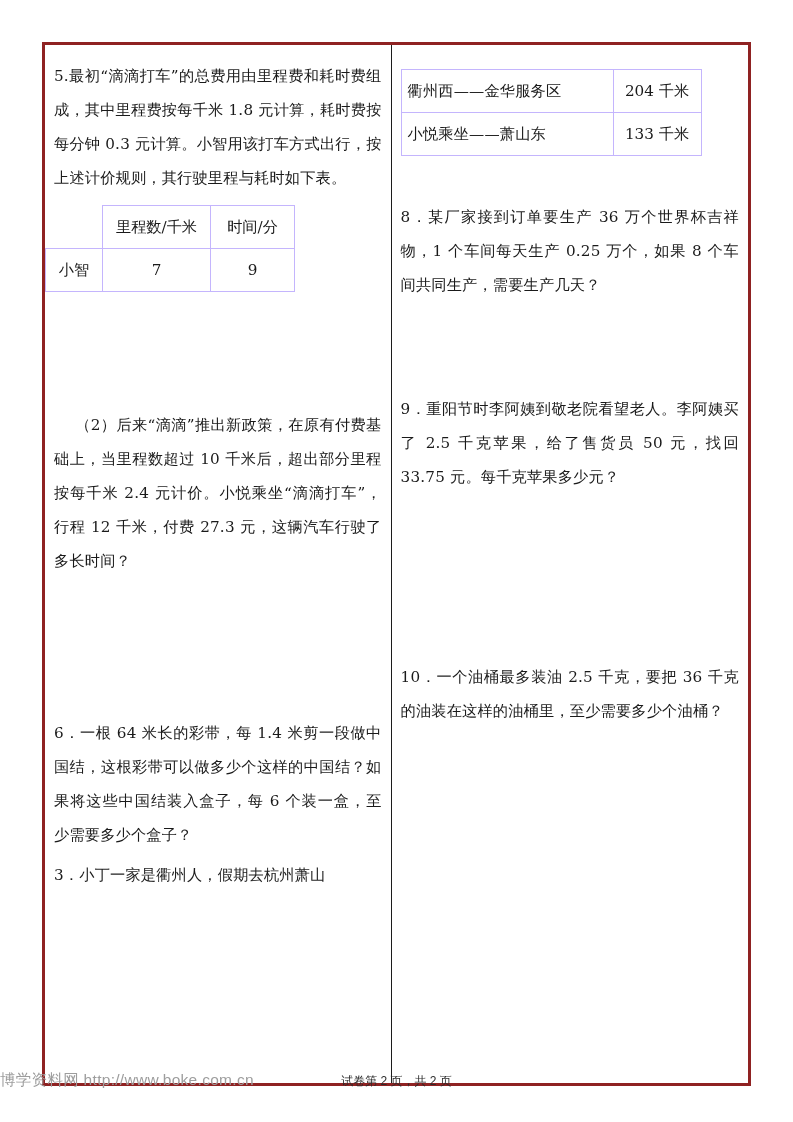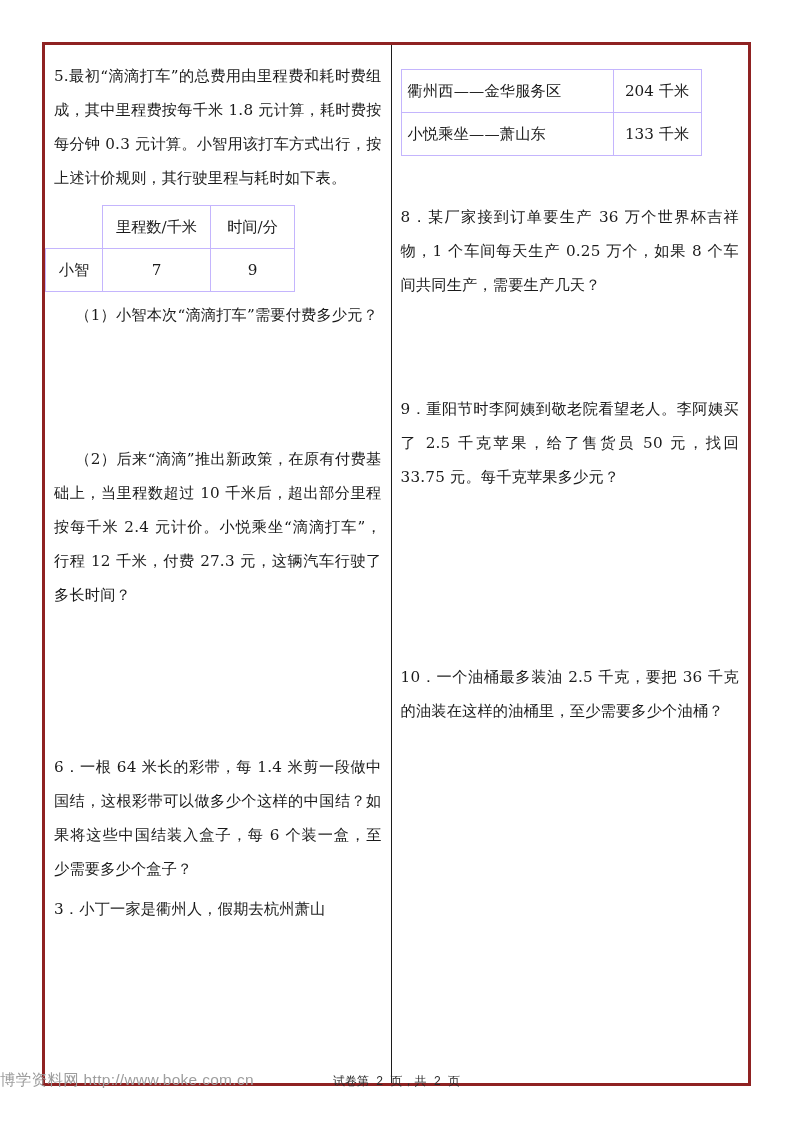--- a/index.html
+++ b/index.html
@@ -113,21 +113,21 @@
     height: 38px;
   }
   #page-marker {
     position: absolute;
     left: 0;
     top: 5px;
     width: 793px;
     text-align: center;
     font-size: 12px;
     color: #2b2b2b;
-    font-family: Liberation Mono, monospace;
+    font-family: Liberation Sans, sans-serif;
     white-space: nowrap;
   }
   #watermark {
     position: absolute;
     left: 0;
     top: 2px;
     width: 793px;
     text-align: left;
     font-size: 15.5px;
     color: #9d9d9d;
@@ -166,21 +166,20 @@
                 <td>小智</td>
                 <td>7</td>
                 <td>9</td>
               </tr>
             </tbody>
           </table>
         </div>
 
         <div class="gap-6"></div>
 
-        <p class="q indent">（1）小智本次“滴滴打车”需要付费多少元？</p>
 
         <div class="gap-110"></div>
 
         <p class="q indent">（2）后来“滴滴”推出新政策，在原有付费基础上，当里程数超过 10 千米后，超出部分里程按每千米 2.4 元计价。小悦乘坐“滴滴打车”，行程 12 千米，付费 27.3 元，这辆汽车行驶了多长时间？</p>
 
         <div class="gap-110"></div>
         <div class="gap-28"></div>
 
         <p class="q">6．一根 64 米长的彩带，每 1.4 米剪一段做中国结，这根彩带可以做多少个这样的中国结？如果将这些中国结装入盒子，每 6 个装一盒，至少需要多少个盒子？</p>
 

